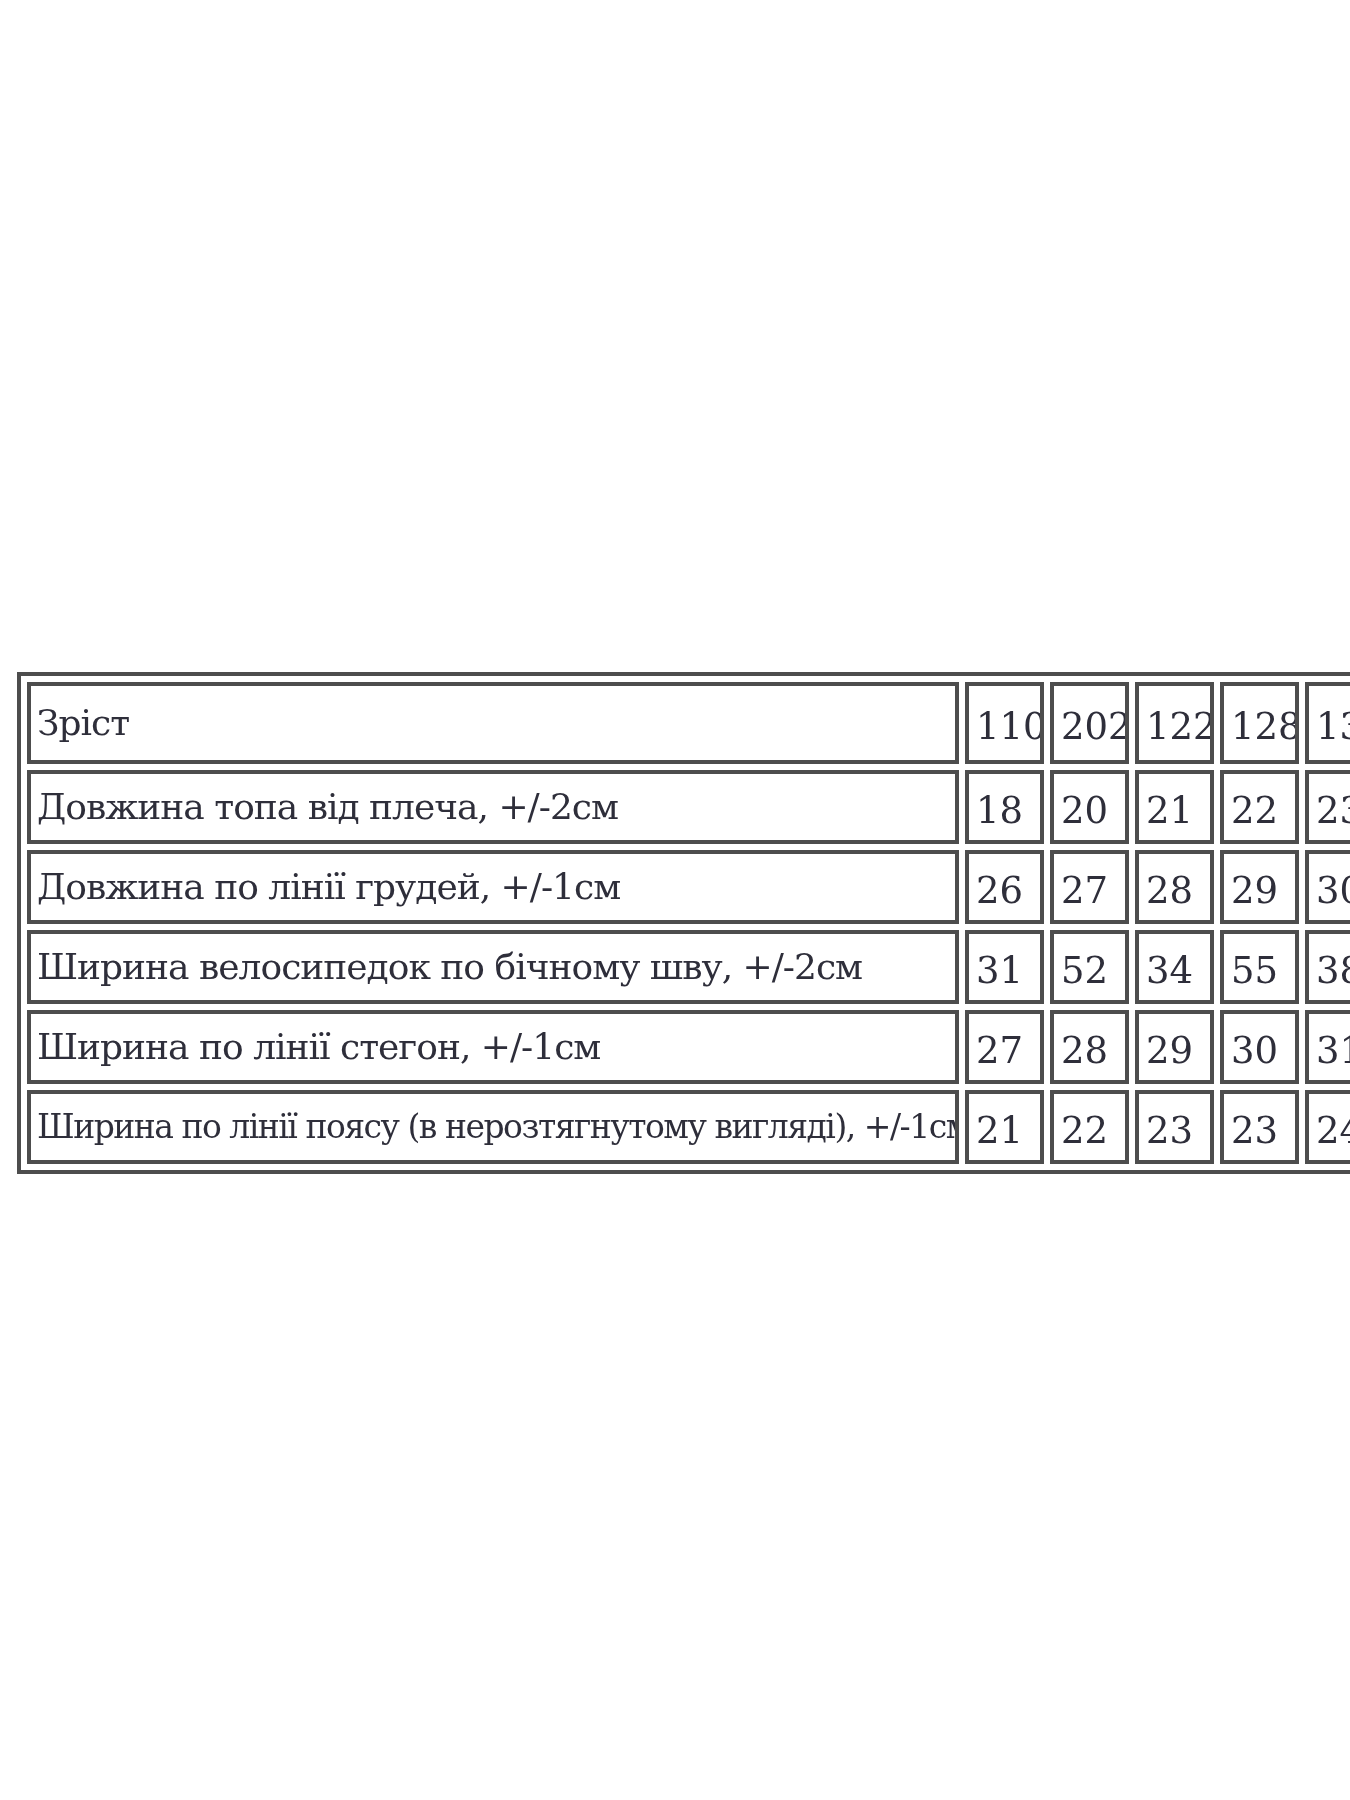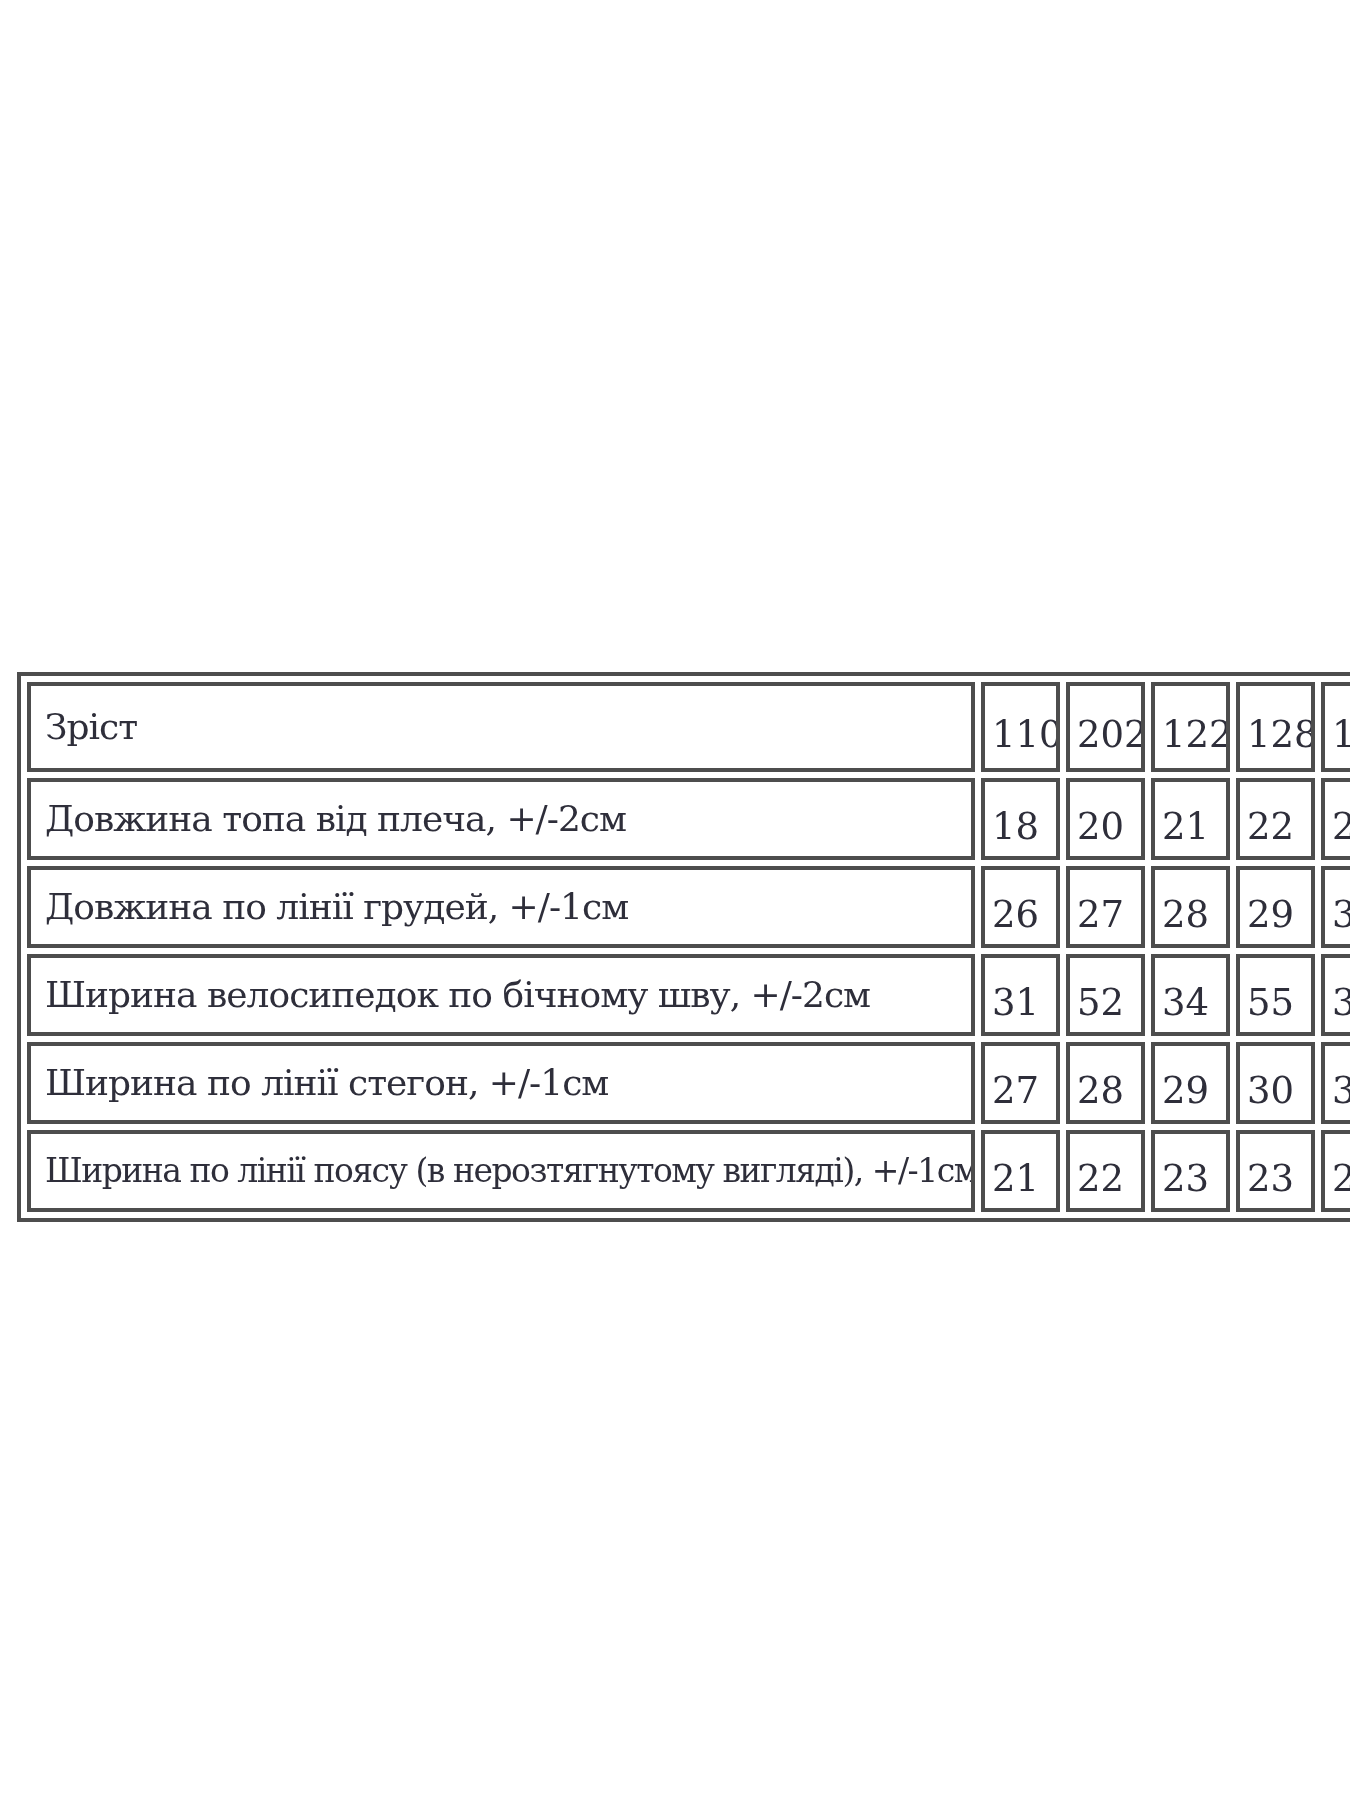--- a/index.html
+++ b/index.html
@@ -22,40 +22,40 @@
     border-spacing: 6px;
     border: 4px solid #4d4d4d;
     background: #ffffff;
     table-layout: fixed;
     color: #2e2e3a;
   }
   .size-table td {
     border: 4px solid #4d4d4d;
     background: #ffffff;
     vertical-align: middle;
-    padding: 0 14px;
+    padding: 0 6px;
     height: 58px;
     font-size: 36px;
     line-height: 1.05;
     white-space: nowrap;
     overflow: hidden;
   }
   td.label-cell {
     width: 912px;
     letter-spacing: -1px;
   }
   td.label-cell.tight {
     font-size: 33px;
     letter-spacing: -1.5px;
     margin-top: 46px;
   }
   td.val-cell {
     width: 62px;
     font-size: 37px;
-    padding: 16px 2px 0 7px;
+    padding: 8px 2px 0 7px;
   }
   tr.header-row td {
     height: 66px;
   }
 </style>
 </head>
 <body>
 
 <table class="size-table">
   <tbody>

